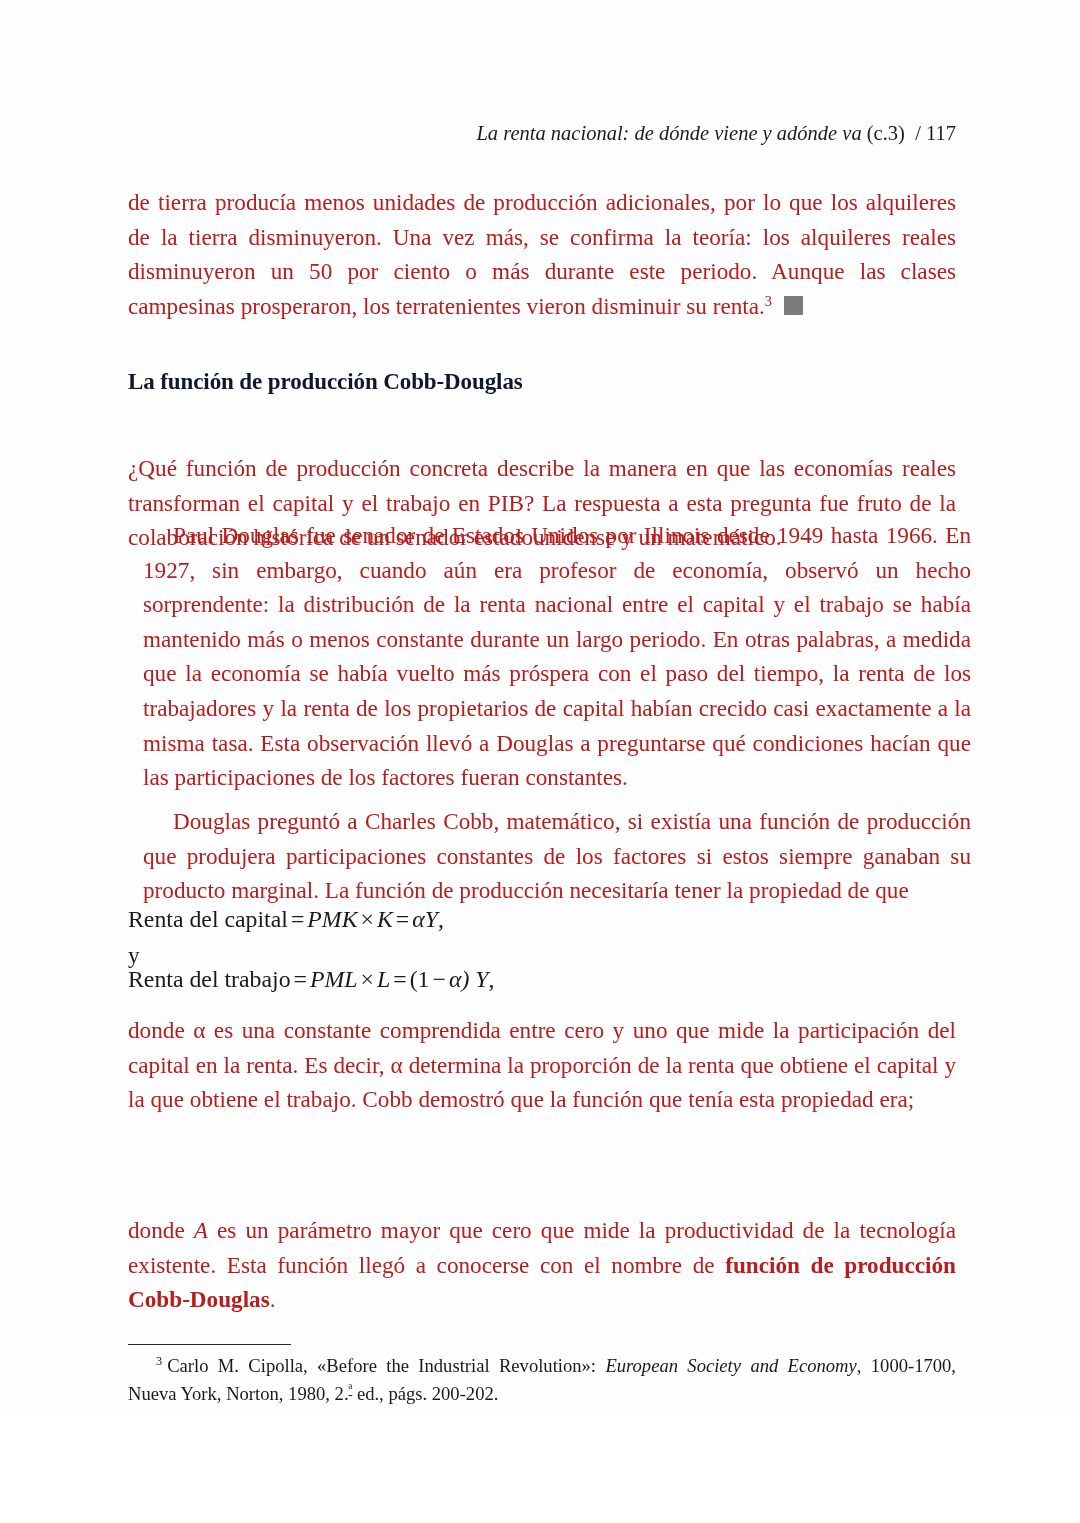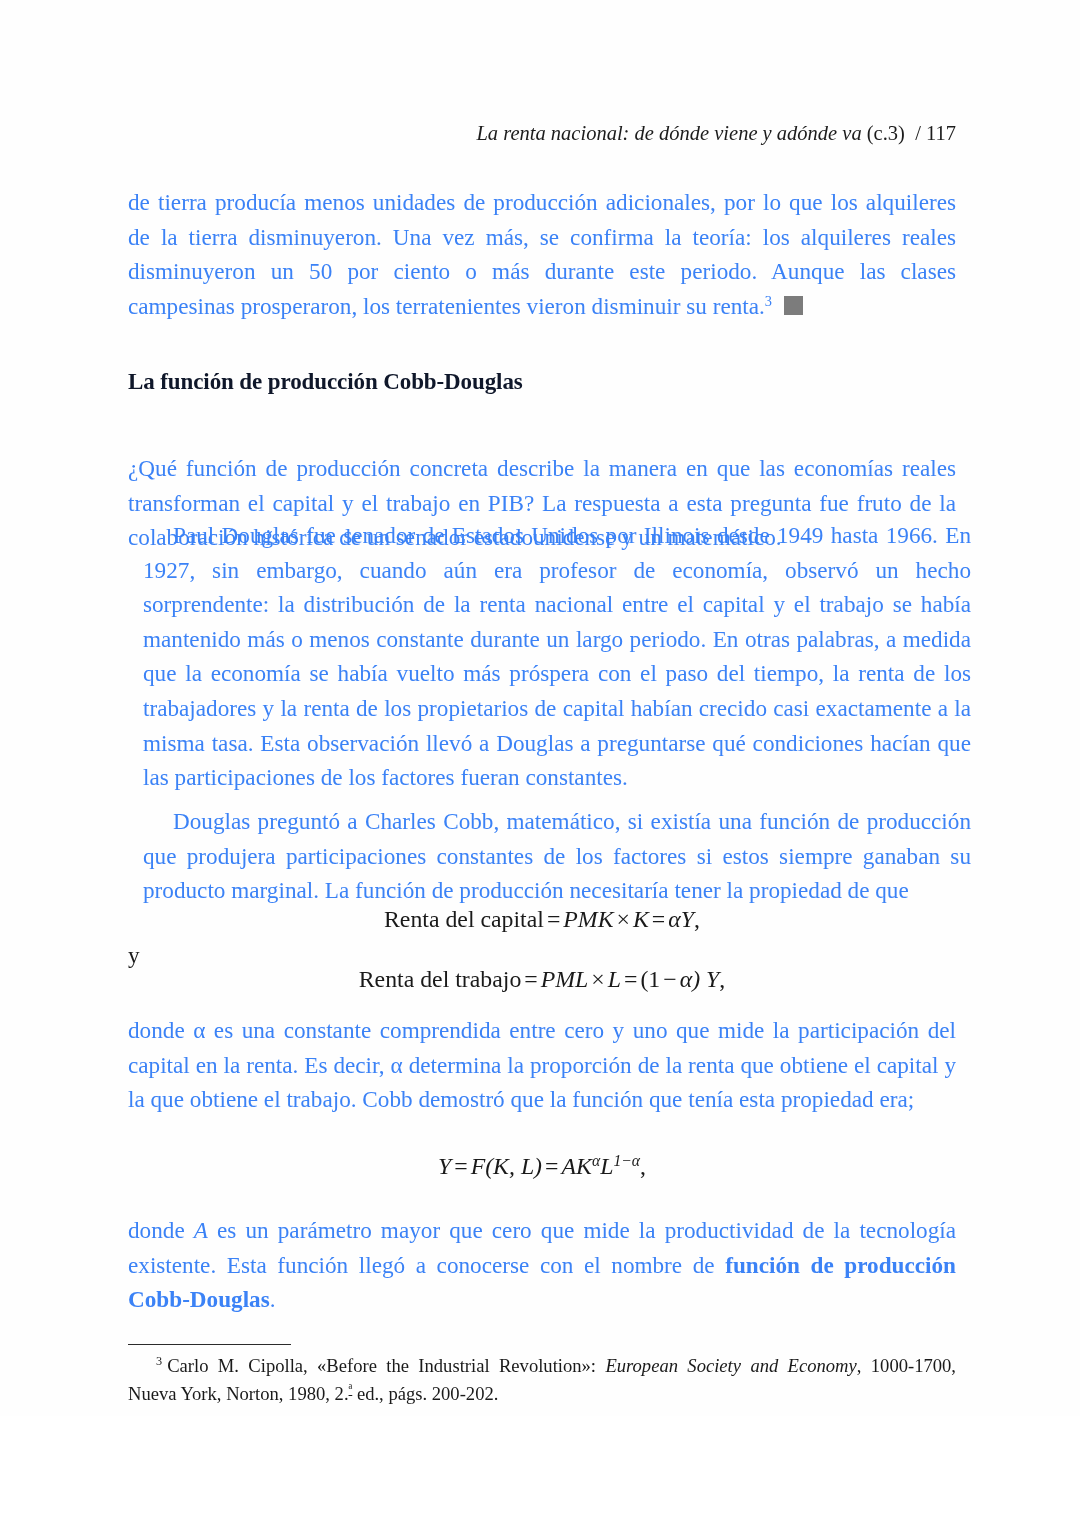--- a/index.html
+++ b/index.html
@@ -45,21 +45,21 @@
 
   
   .para {
     position: absolute;
     left: 128px;
     width: 828px;
     font-size: 23.2px;
     line-height: 34.6px;
     text-align: justify;
     text-justify: inter-word;
-    color: #3b82f6;
+    color: #b91c1c;
     hyphens: none;
   }
   .para.noindent { text-indent: 0; }
   .para.indent { text-indent: 30px; margin-left: 15px; }
 
   .heading {
     position: absolute;
     left: 128px;
     width: 828px;
     font-size: 23px;
@@ -82,21 +82,21 @@
     font-size: 0.62em;
     vertical-align: 0.55em;
     line-height: 0;
   }
 
   
   .eq {
     position: absolute;
     left: 128px;
     width: 828px;
-    text-align: center;
+    text-align: left;
     font-size: 23.8px;
     line-height: 32px;
     color: #1a1a1a;
     white-space: nowrap;
   }
   .eq .it { font-style: italic; }
   .eq .rm { font-style: normal; }
   .eq .op { font-style: normal; padding: 0 3px; }
   .eq sup {
     font-size: 0.66em;
@@ -175,23 +175,20 @@
   </div>
 
   <div class="conj" style="top:940px;">y</div>
 
   <div class="eq" style="top:963px;">
     <span class="rm">Renta del trabajo</span><span class="op">=</span><span class="it">PML</span><span class="op">×</span><span class="it">L</span><span class="op">=</span><span class="rm">(1</span><span class="op">−</span><span class="it">α)</span><span class="rm">&nbsp;</span><span class="it">Y</span><span class="rm">,</span>
   </div>
 
   <div class="para noindent" style="top:1013px;">donde α es una constante comprendida entre cero y uno que mide la participación del capital en la renta. Es decir, α determina la proporción de la renta que obtiene el capital y la que obtiene el trabajo. Cobb demostró que la función que tenía esta propiedad era;</div>
 
-  <div class="eq" style="top:1150px;">
-    <span class="it">Y</span><span class="op">=</span><span class="it">F</span><span class="it">(K, L)</span><span class="op">=</span><span class="it">A</span><span class="it">K</span><sup>α</sup><span class="it">L</span><sup>1−α</sup><span class="rm">,</span>
-  </div>
 
   <div class="para noindent" style="top:1213px;">
     <span>donde </span><span class="ital">A</span><span> es un parámetro mayor que cero que mide la productividad de la tecnología existente. Esta función llegó a conocerse con el nombre de </span><span class="bold">función de producción Cobb-Douglas</span><span>.</span>
   </div>
 
   <div class="fnrule"></div>
   <div class="footnote">
     <sup class="mk">3</sup><span>Carlo M. Cipolla, «Before the Industrial Revolution»: </span><span class="ital">European Society and Economy</span><span>, 1000-1700, Nueva York, Norton, 1980, 2.</span><span class="ord">ª</span><span> ed., págs. 200-202.</span>
   </div>
 

